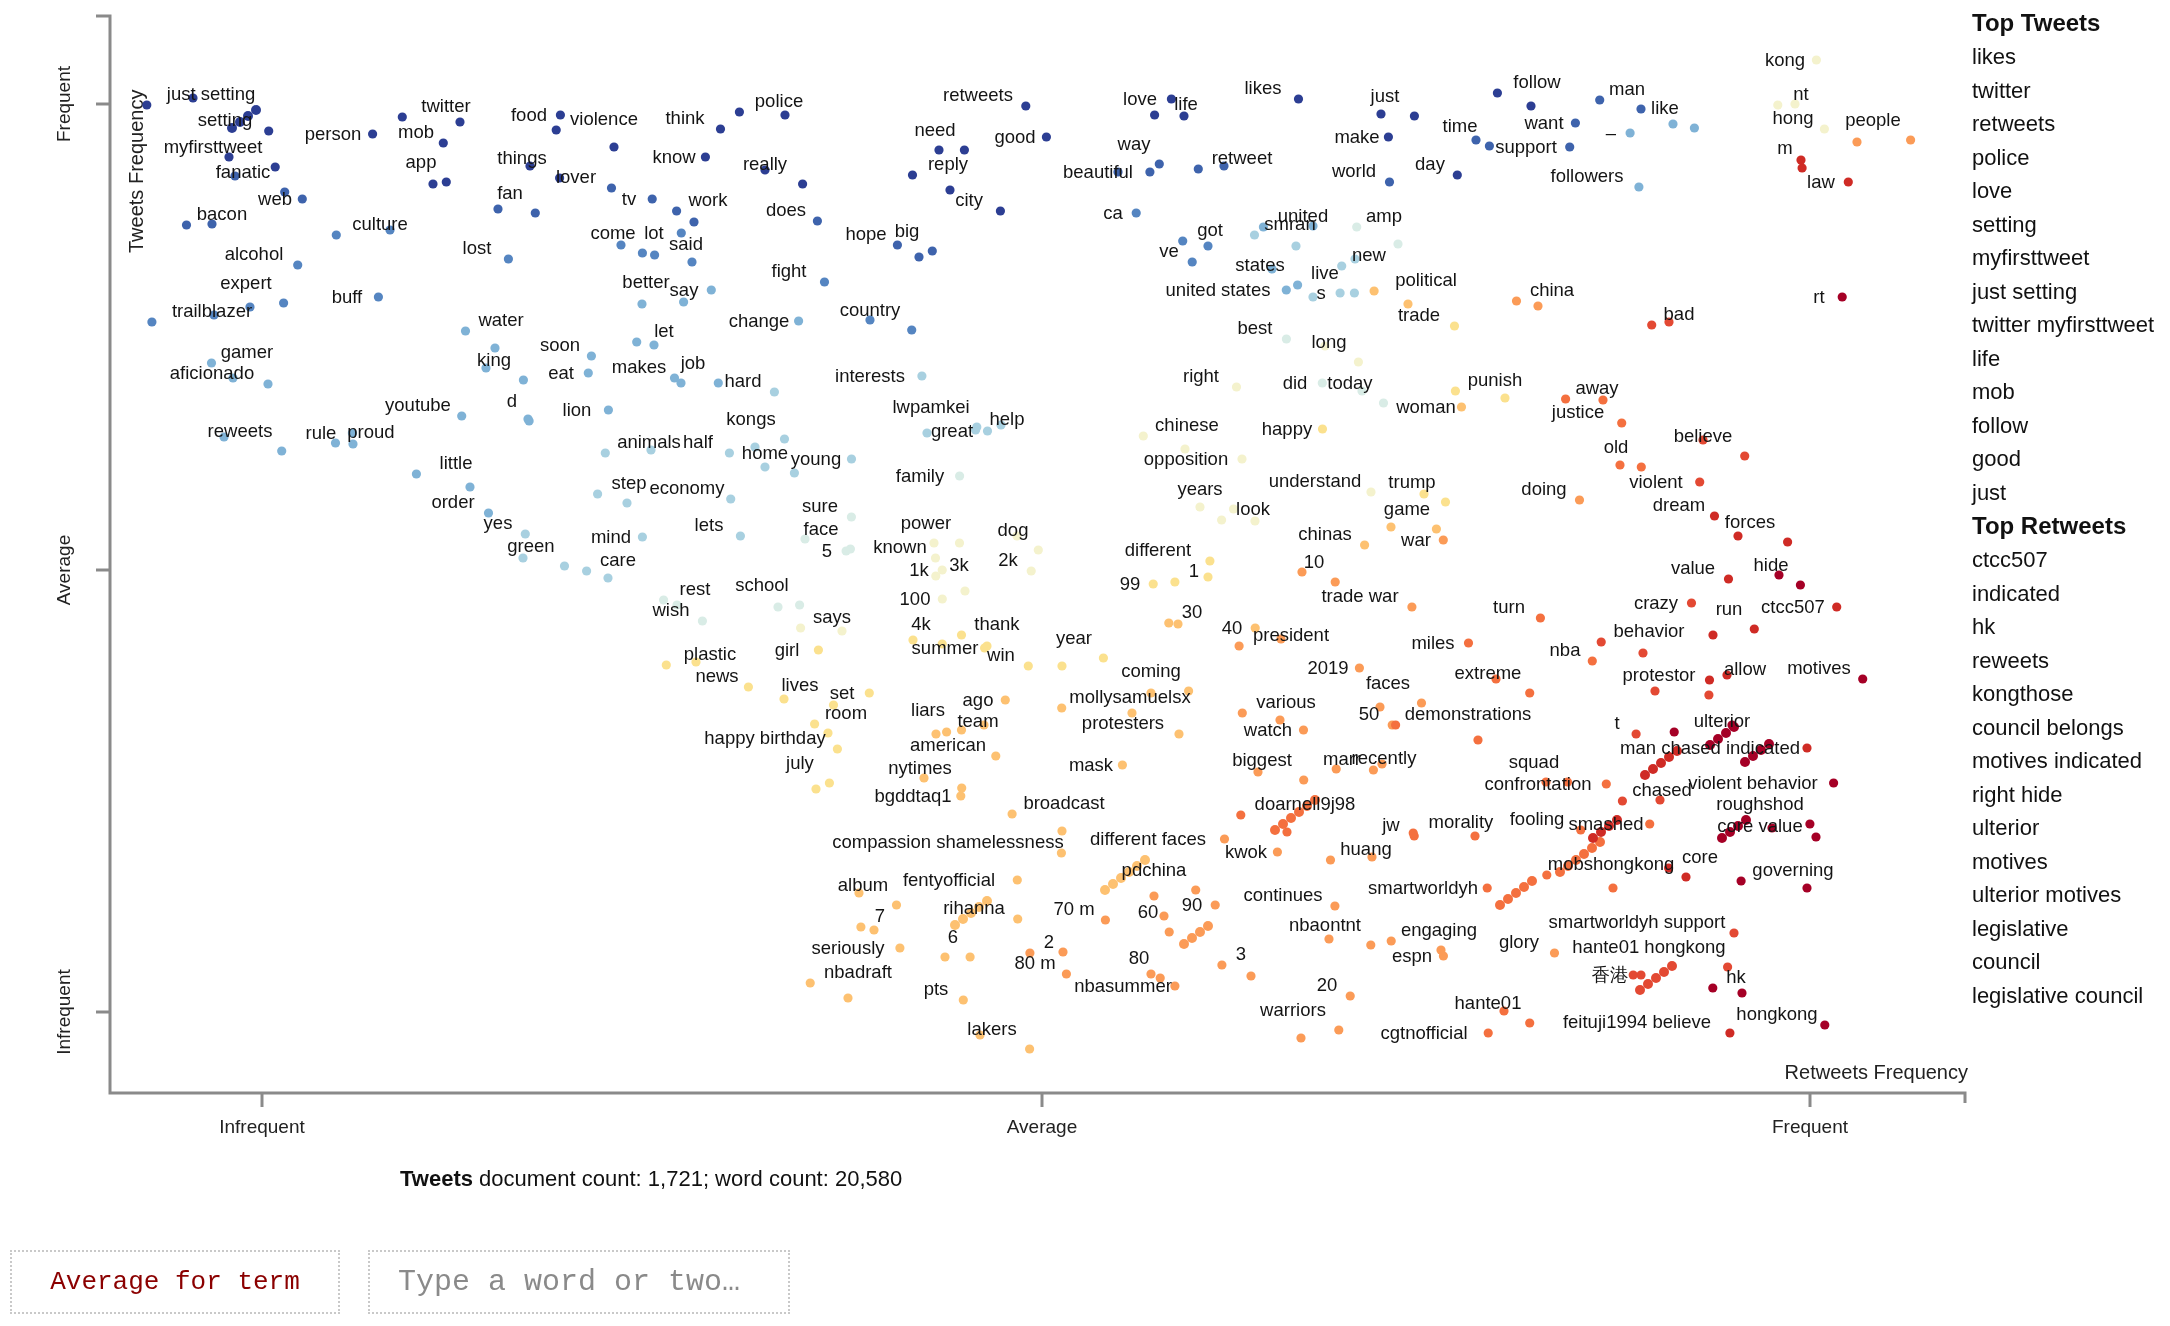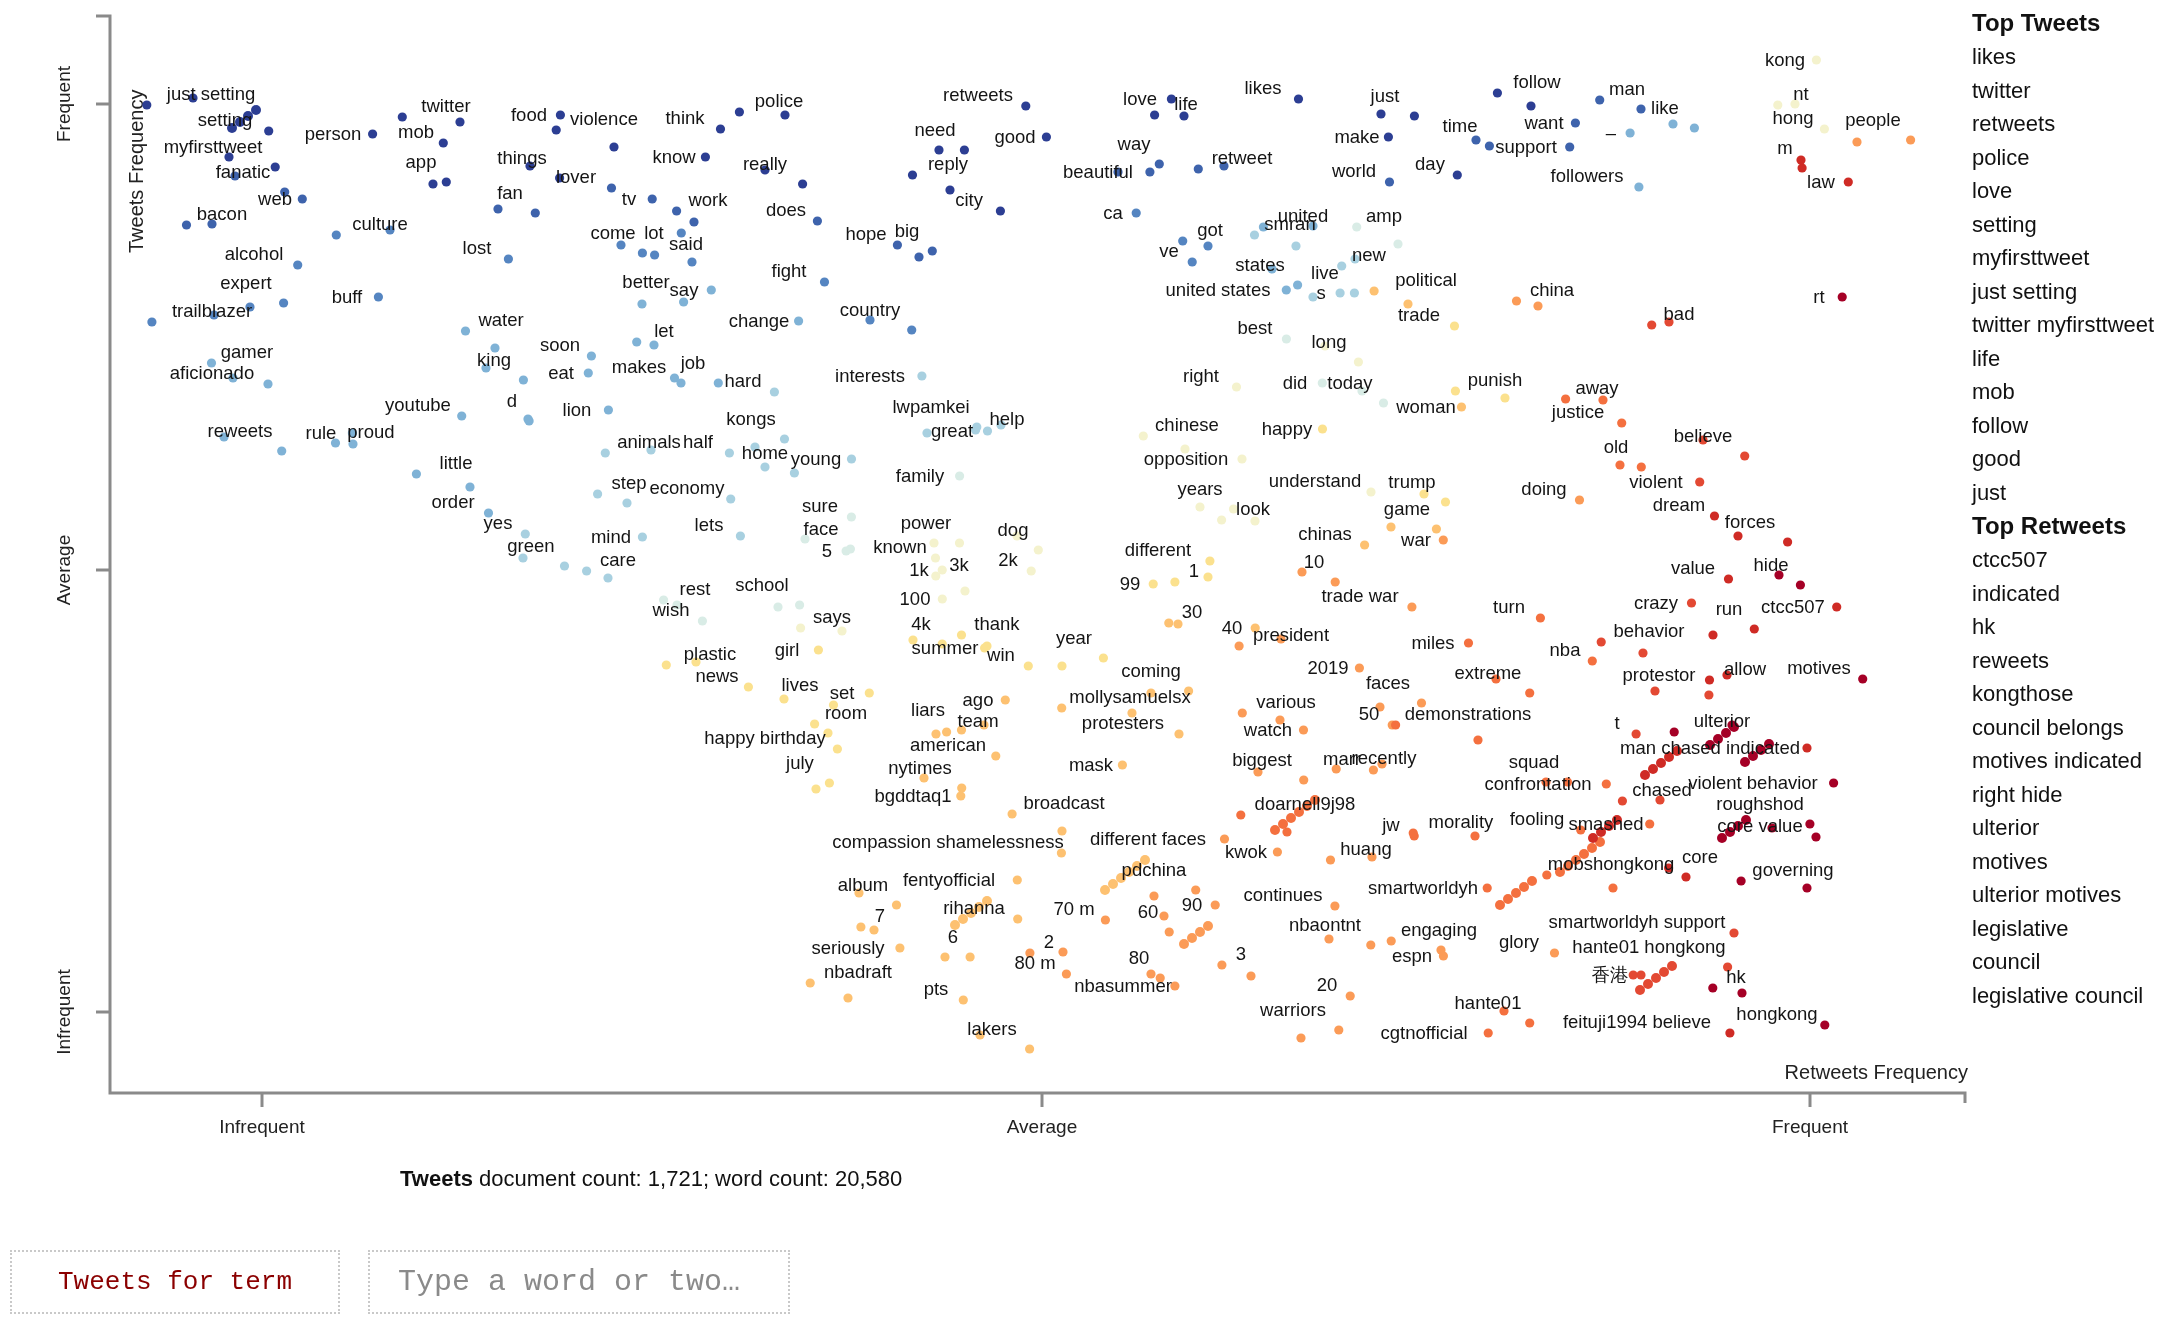--- a/index.html
+++ b/index.html
@@ -818,17 +818,17 @@
           <li>legislative council</li>
         </ul>
     </div>
   </aside>
 
   <div id="caption">
     <div><b>Tweets</b><span> document count: 1,721; word count: 20,580</span></div>
   </div>
 
   <div id="search-row">
-    <button id="search-button" style="color: rgb(139, 0, 0);">Tweets for term</button>
+    <button id="search-button" style="color: rgb(139, 0, 0);">Average for term</button>
     <input id="search-input" type="text" placeholder="Type a word or two…" style="">
   </div>
 
 </div>
 
 </body></html>

